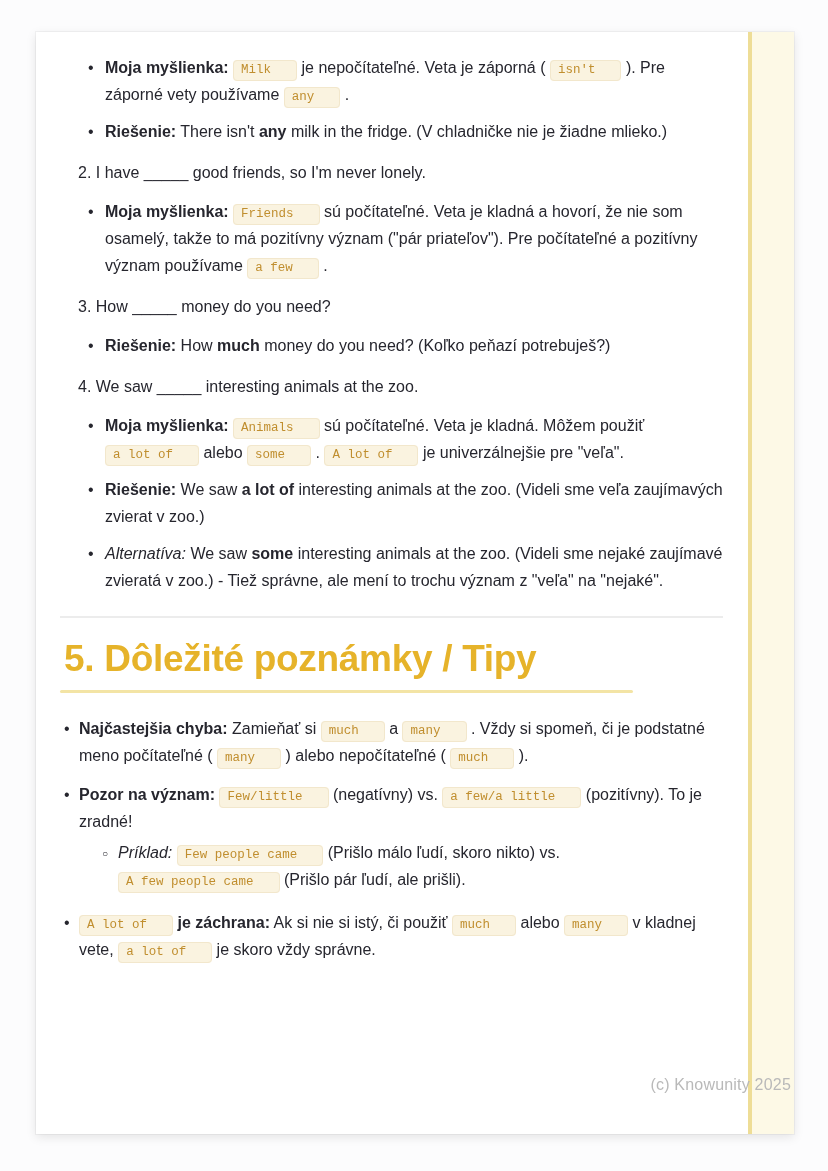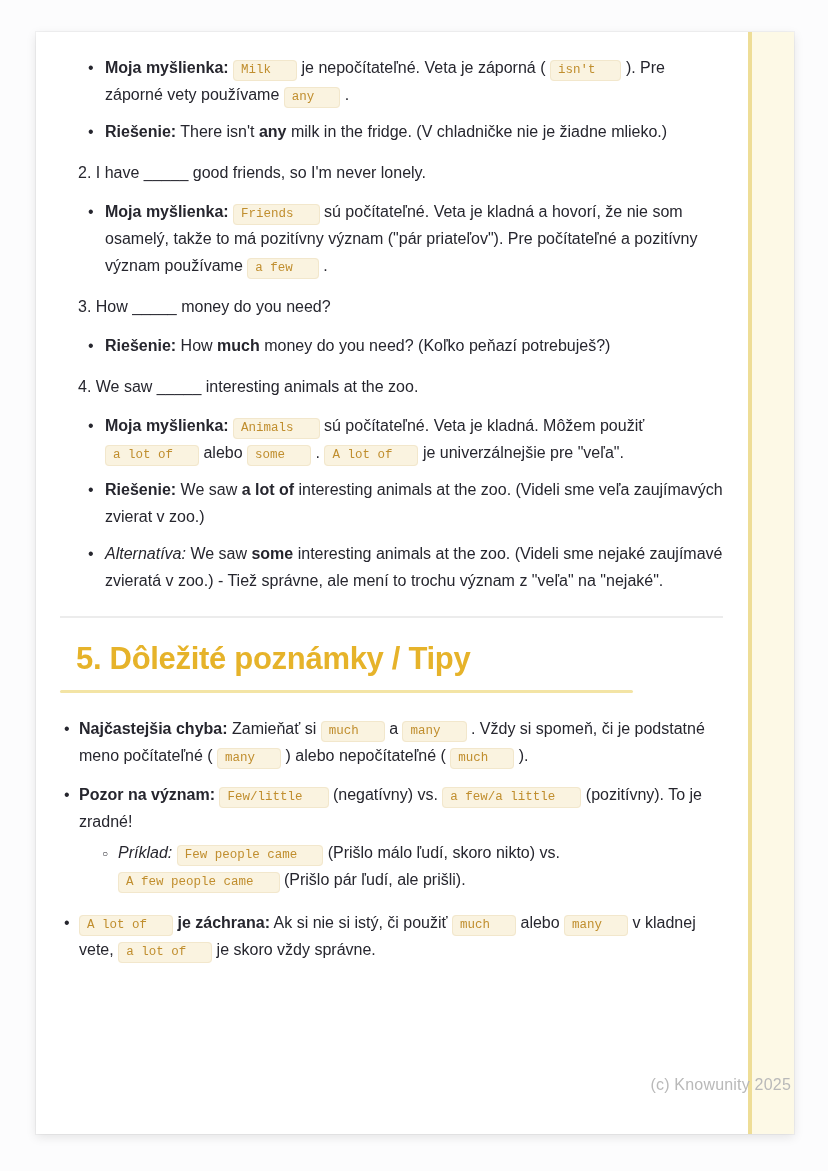--- a/index.html
+++ b/index.html
@@ -42,22 +42,22 @@
   ul.nested > li{padding-left:17px;}
   ul.nested > li::before{content:"\2022";}
   ul.top{margin:0 0 0 4px;}
   ul.top > li{padding-left:15px;margin-bottom:12px;}
   ul.top > li::before{content:"\2022";}
   ul.sub{margin:4px 0 0 23px;}
   ul.sub > li{padding-left:16px;margin-bottom:16px;}
   ul.sub > li::before{content:"\25CB";font-size:10px;top:1px;}
   .num-line{margin:8px 0 12px 18px;}
   h2.sec{
-    margin:22px 0 12px 16px;
-    font-size:31px;line-height:38px;font-weight:700;
+    margin:22px 0 12px 4px;
+    font-size:37px;line-height:38px;font-weight:700;
     color:#e6b32a;letter-spacing:-0.3px;
   }
   .h2-underline{
     width:573px;height:3px;border-radius:3px;
     background:#f3e4a5;margin:0 0 22px 0;
   }
   .hr{
     border:0;border-top:2px solid #ececec;
     width:663px;margin:22px 0 0 0;
   }

